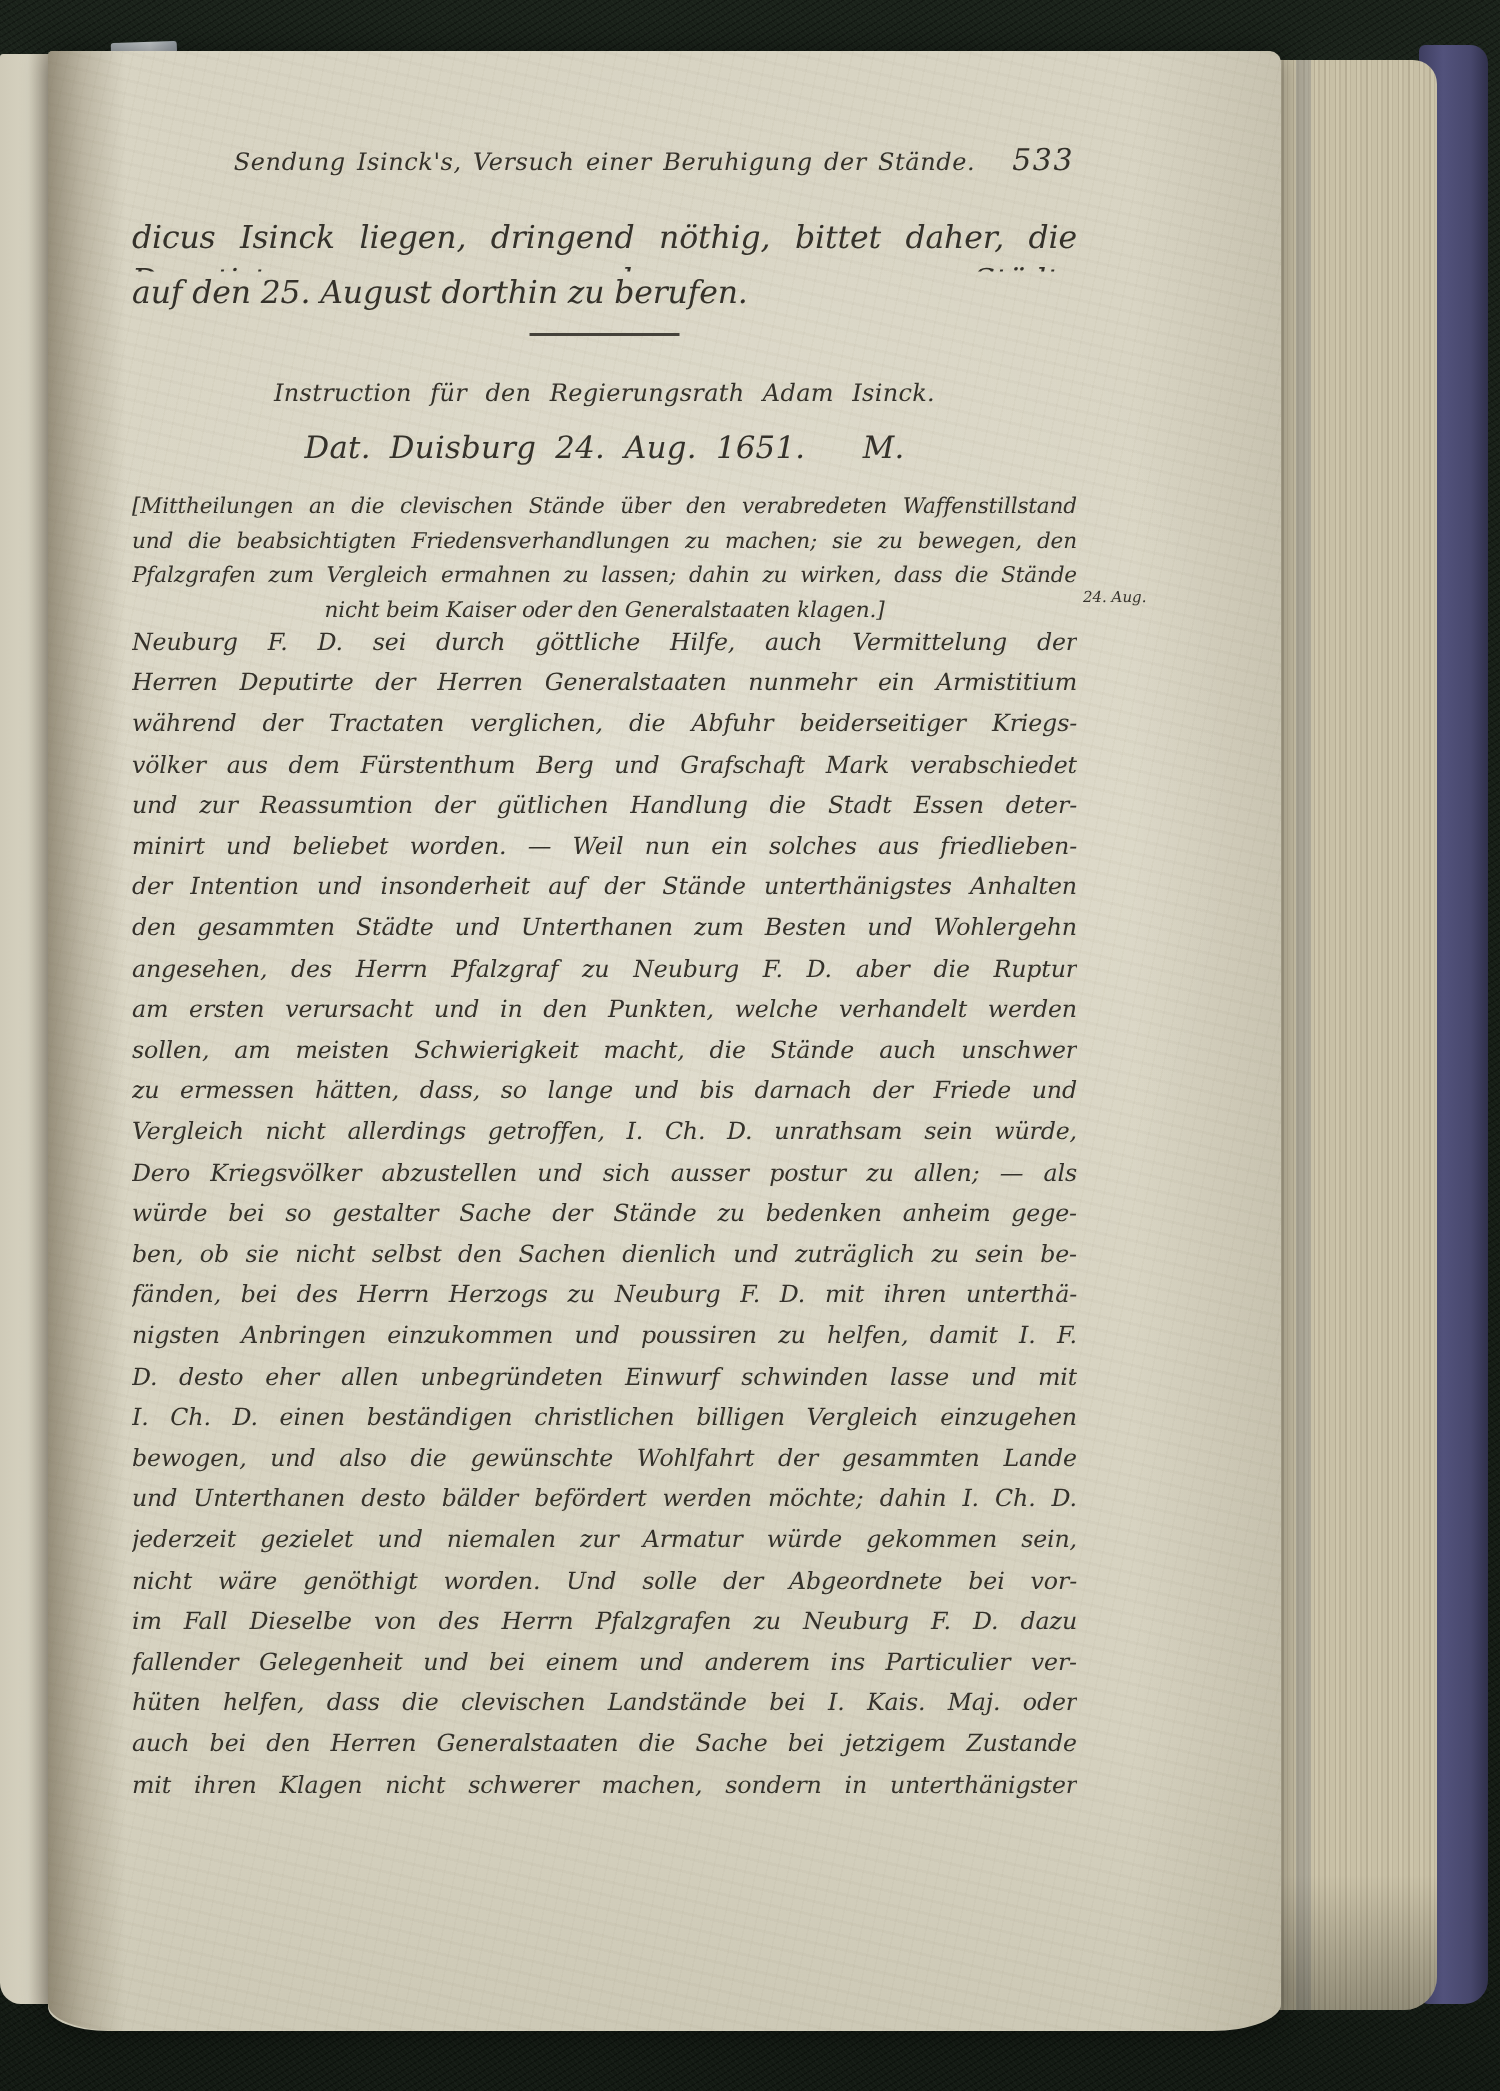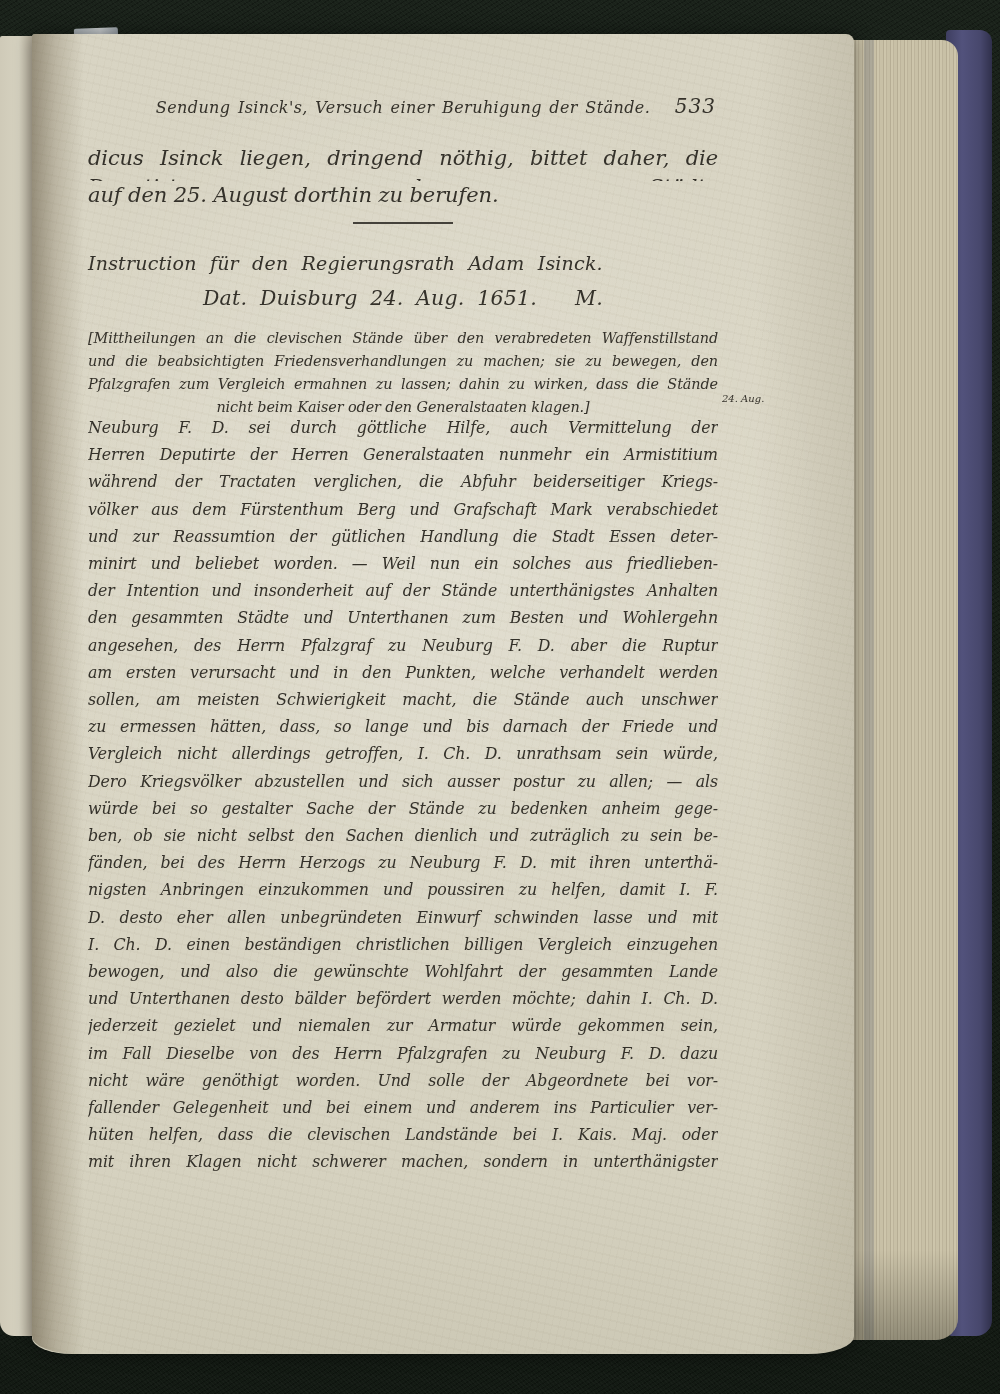--- a/index.html
+++ b/index.html
@@ -57,22 +57,22 @@
   
   .text-block{position:absolute;left:56px;top:0;width:630px;color:#34312a;}
   .header-row{position:absolute;top:64px;left:0;width:630px;height:28px;}
   .running-title{position:absolute;left:0;width:630px;text-align:center;
     font-size:16px;letter-spacing:0.4px;word-spacing:2px;}
   .page-number{position:absolute;right:2px;top:-4px;font-size:20px;letter-spacing:1px;}
   .intro{position:absolute;top:110px;left:0;width:630px;
     font-size:21px;line-height:29px;letter-spacing:-0.1px;}
   .rule{position:absolute;top:188px;left:265px;width:100px;height:0;
     border-top:2px solid #44413a;}
-  .doc-heading-1{position:absolute;top:218px;left:0;width:630px;text-align:left;
-    font-size:19px;word-spacing:7px;letter-spacing:0.2px;}
+  .doc-heading-1{position:absolute;top:218px;left:0;width:630px;text-align:center;
+    font-size:16px;word-spacing:7px;letter-spacing:0.2px;}
   .doc-heading-2{position:absolute;top:252px;left:0;width:630px;text-align:center;
     font-size:20.5px;word-spacing:6px;letter-spacing:0.2px;white-space:pre;}
   .summary{position:absolute;top:293px;left:0;width:630px;
     font-size:14.4px;line-height:23px;letter-spacing:-0.1px;}
   .body-text{position:absolute;top:380px;left:0;width:630px;
     font-size:15.8px;line-height:27.2px;letter-spacing:-0.1px;word-spacing:1px;}
   .margin-note{position:absolute;top:359px;left:690px;white-space:nowrap;
     font-size:10px;color:#34312a;}
 
   .jline{text-align:justify;text-align-last:justify;white-space:normal;overflow:hidden;max-height:1.75em;}
@@ -137,23 +137,24 @@
           <div class="jline">Dero Kriegsvölker abzustellen und sich ausser postur zu allen; — als</div>
           <div class="jline">würde bei so gestalter Sache der Stände zu bedenken anheim gege-</div>
           <div class="jline">ben, ob sie nicht selbst den Sachen dienlich und zuträglich zu sein be-</div>
           <div class="jline">fänden, bei des Herrn Herzogs zu Neuburg F. D. mit ihren unterthä-</div>
           <div class="jline">nigsten Anbringen einzukommen und poussiren zu helfen, damit I. F.</div>
           <div class="jline">D. desto eher allen unbegründeten Einwurf schwinden lasse und mit</div>
           <div class="jline">I. Ch. D. einen beständigen christlichen billigen Vergleich einzugehen</div>
           <div class="jline">bewogen, und also die gewünschte Wohlfahrt der gesammten Lande</div>
           <div class="jline">und Unterthanen desto bälder befördert werden möchte; dahin I. Ch. D.</div>
           <div class="jline">jederzeit gezielet und niemalen zur Armatur würde gekommen sein,</div>
+          <div class="jline">nicht wäre genöthigt worden. Und solle der Abgeordnete bei vor-</div>
           <div class="jline">im Fall Dieselbe von des Herrn Pfalzgrafen zu Neuburg F. D. dazu</div>
-          <div class="jline">nicht wäre genöthigt worden. Und solle der Abgeordnete bei vor-</div>
           <div class="jline">fallender Gelegenheit und bei einem und anderem ins Particulier ver-</div>
           <div class="jline">hüten helfen, dass die clevischen Landstände bei I. Kais. Maj. oder</div>
+          <div class="jline">auch bei den Herren Generalstaaten die Sache bei jetzigem Zustande</div>
           <div class="jline">mit ihren Klagen nicht schwerer machen, sondern in unterthänigster</div>
         </div>
     </div>
 
     <div class="margin-note">24. Aug.</div>
   </div>
 </div>
 
 </body></html>

